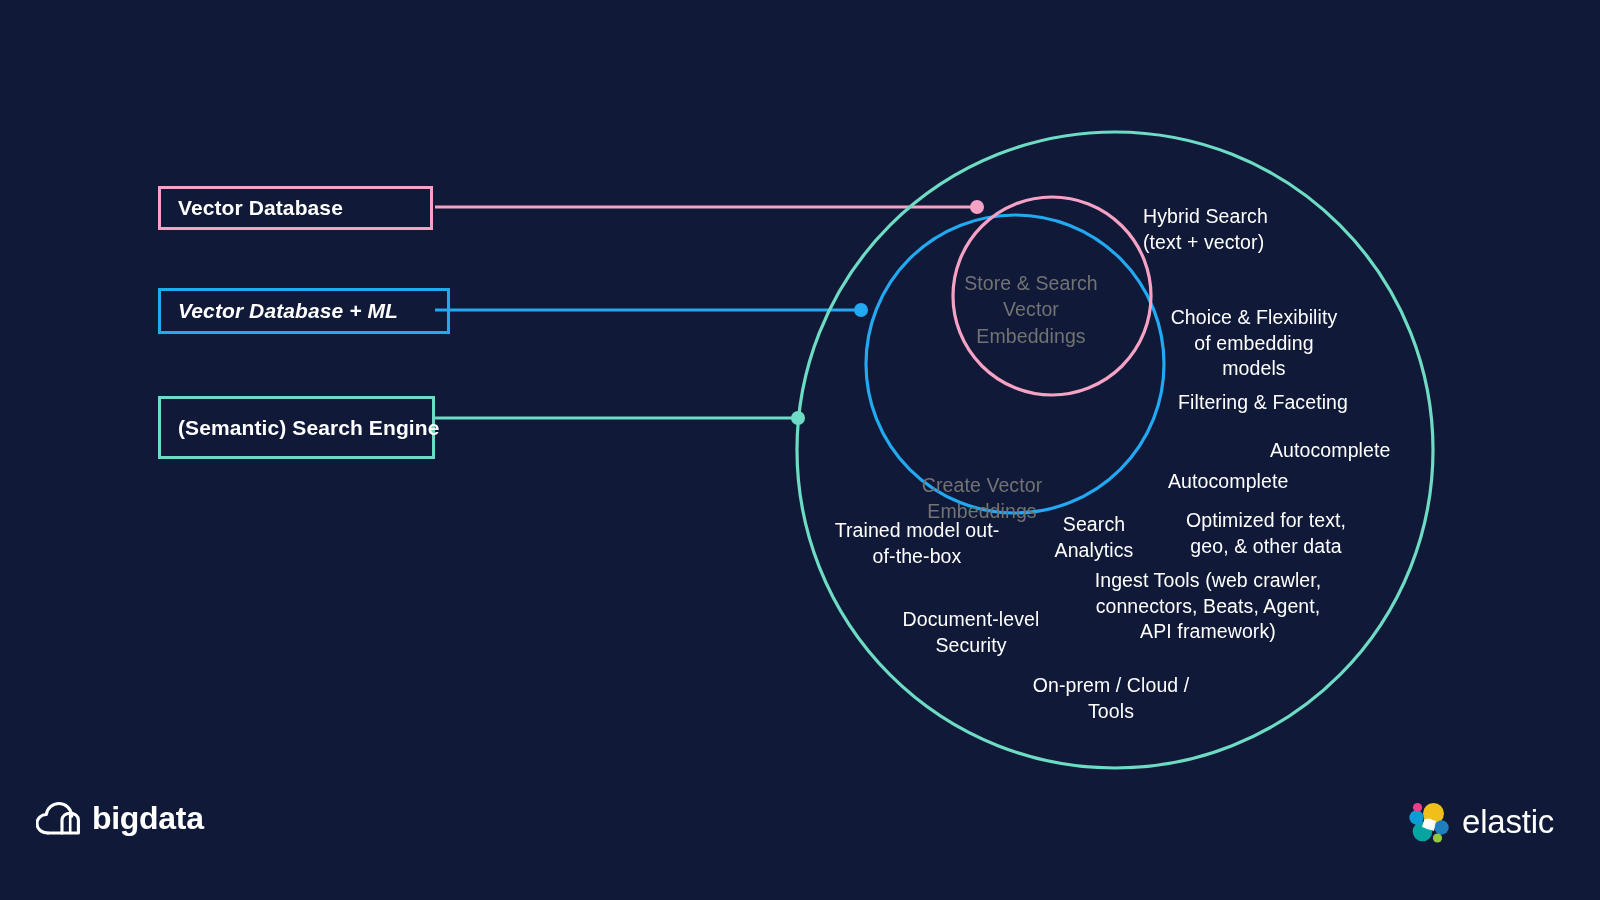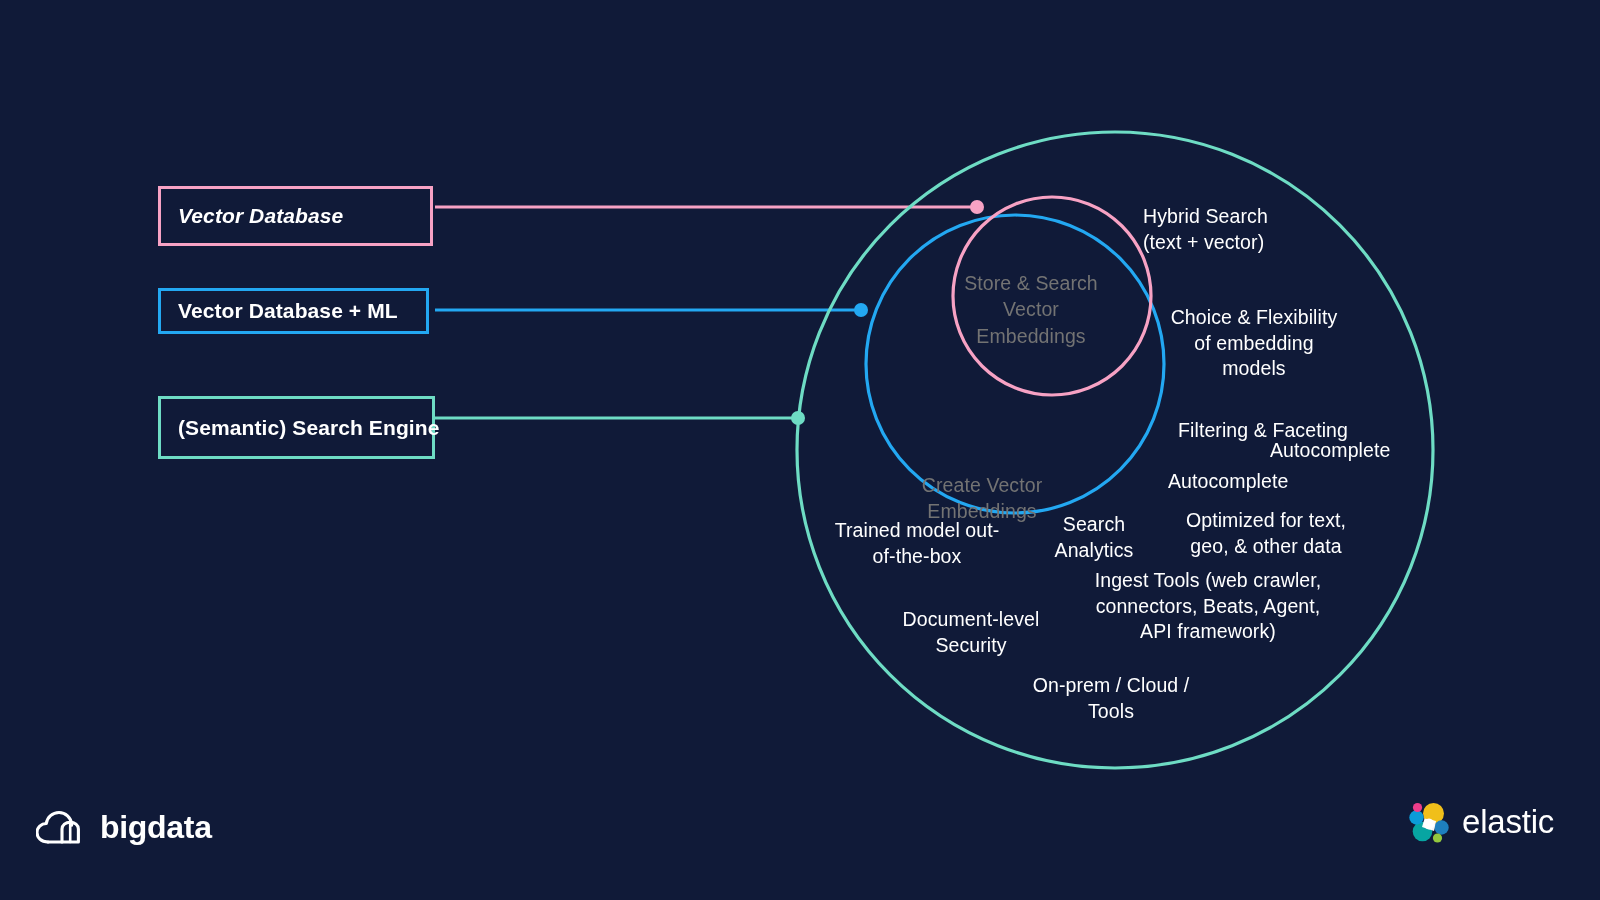--- a/index.html
+++ b/index.html
@@ -30,22 +30,22 @@
     background: transparent;
   }
   .legend-box .legend-label {
     color: #ffffff;
     font-weight: bold;
     font-size: 21px;
     letter-spacing: 0.1px;
     padding-left: 17px;
     white-space: nowrap;
   }
-  #box-vector-database      { left:158px; top:186px; width:275px; height:60px; border-color:#f7a2c4;font-style:italic; }
-  #box-vector-database-ml   { left:158px; top:288px; width:271px; height:46px; border-color:#23a8f2; }
+  #box-vector-database      { left:158px; top:186px; width:275px; height:44px; border-color:#f7a2c4; }
+  #box-vector-database-ml   { left:158px; top:288px; width:292px; height:46px; border-color:#23a8f2;font-style:italic; }
   #box-semantic-search      { left:158px; top:396px; width:277px; height:63px; border-color:#6edcc4; }
 
   
   #vector-layer {
     position: absolute;
     left: 0; top: 0;
     width: 1600px;
     height: 900px;
   }
 
@@ -72,22 +72,21 @@
     letter-spacing: 0.1px;
   }
 
   
   #bigdata-logo {
     position: absolute;
     left: 36px;
     top: 800px;
     display: flex;
     align-items: center;
-    gap: 16px;
-    margin-top: 9px;
+    gap: 8px;
   }
   #bigdata-logo .wordmark {
     color: #ffffff;
     font-size: 32px;
     font-weight: bold;
     letter-spacing: -0.3px;
   }
 
   
   #elastic-logo {
@@ -146,21 +145,21 @@
   <div class="core-label" style="left:982px; top:424px;margin-top:48px;">Create Vector
 Embeddings</div>
 
   <div class="feature left" style="left:1143px; top:204px;">Hybrid Search
 (text + vector)</div>
 
   <div class="feature center" style="left:1254px; top:305px;">Choice &amp; Flexibility
 of embedding
 models</div>
 
-  <div class="feature left" style="left:1178px; top:418px;">Filtering &amp; Faceting</div>
+  <div class="feature left" style="left:1178px; top:390px;">Filtering &amp; Faceting</div>
 
   <div class="feature left" style="left:1270px; top:438px;">Autocomplete</div>
 
   <div class="feature left" style="left:1168px; top:469px;">Autocomplete</div>
 
   <div class="feature center" style="left:1266px; top:508px;">Optimized for text,
 geo, &amp; other data</div>
 
   <div class="feature center" style="left:1094px; top:512px;">Search
 Analytics</div>

